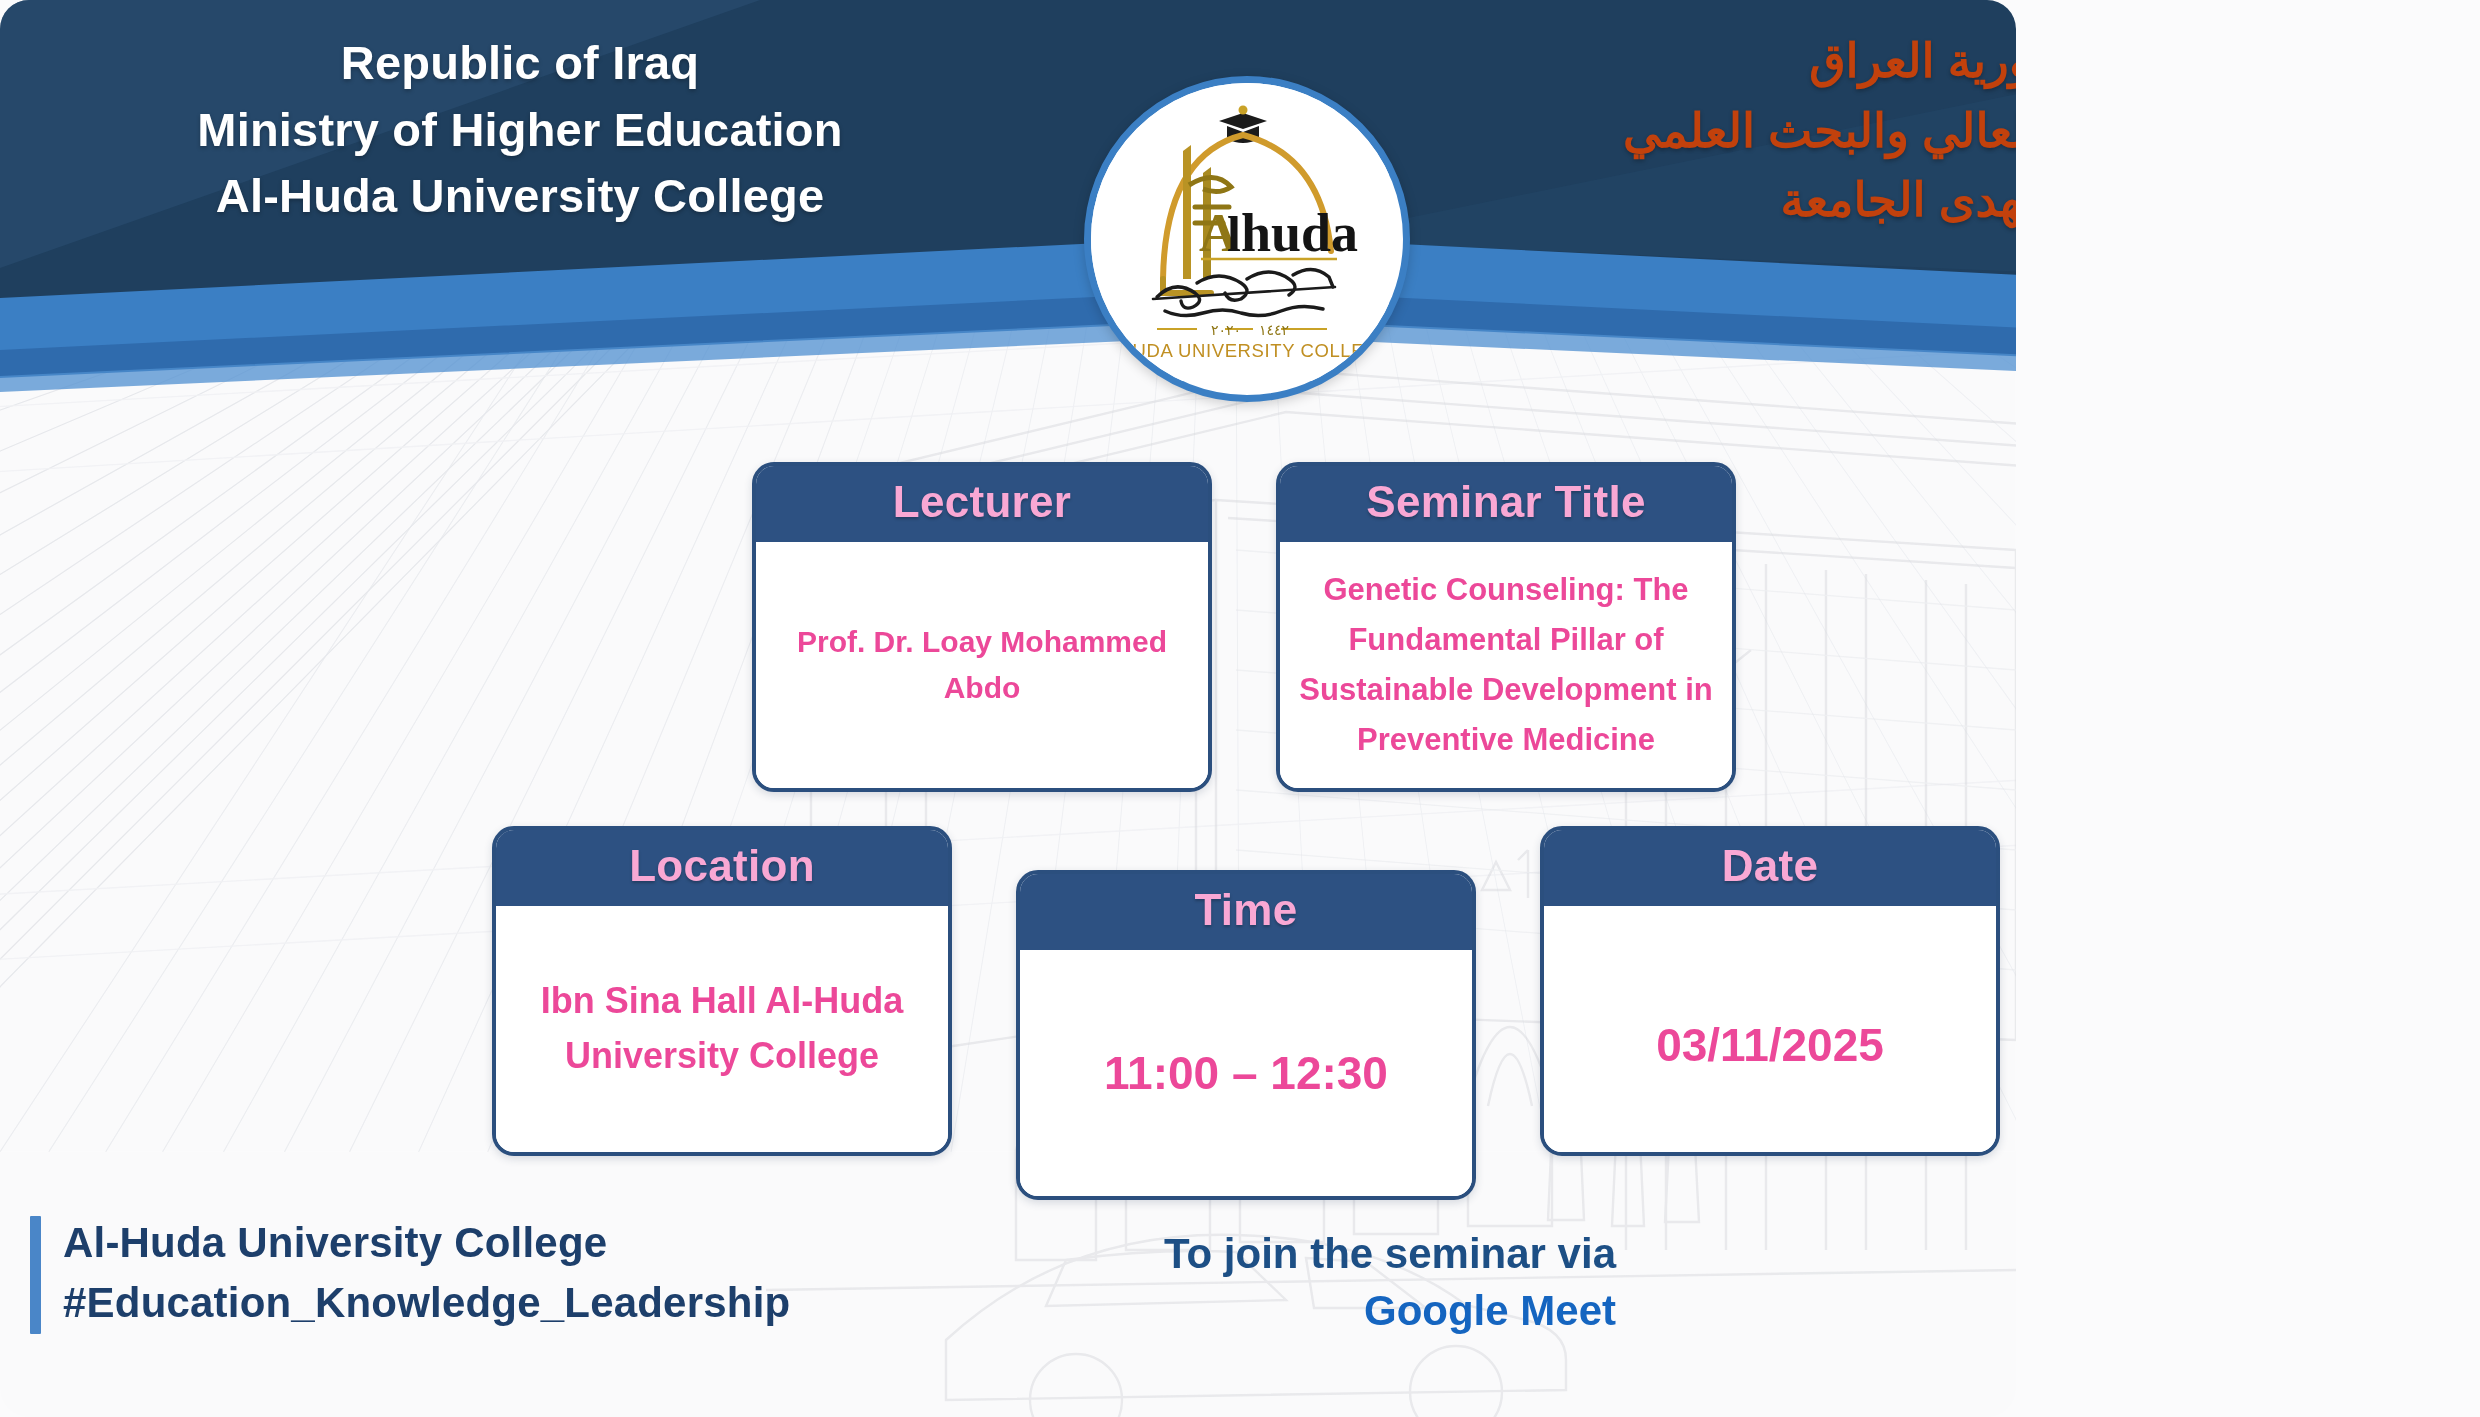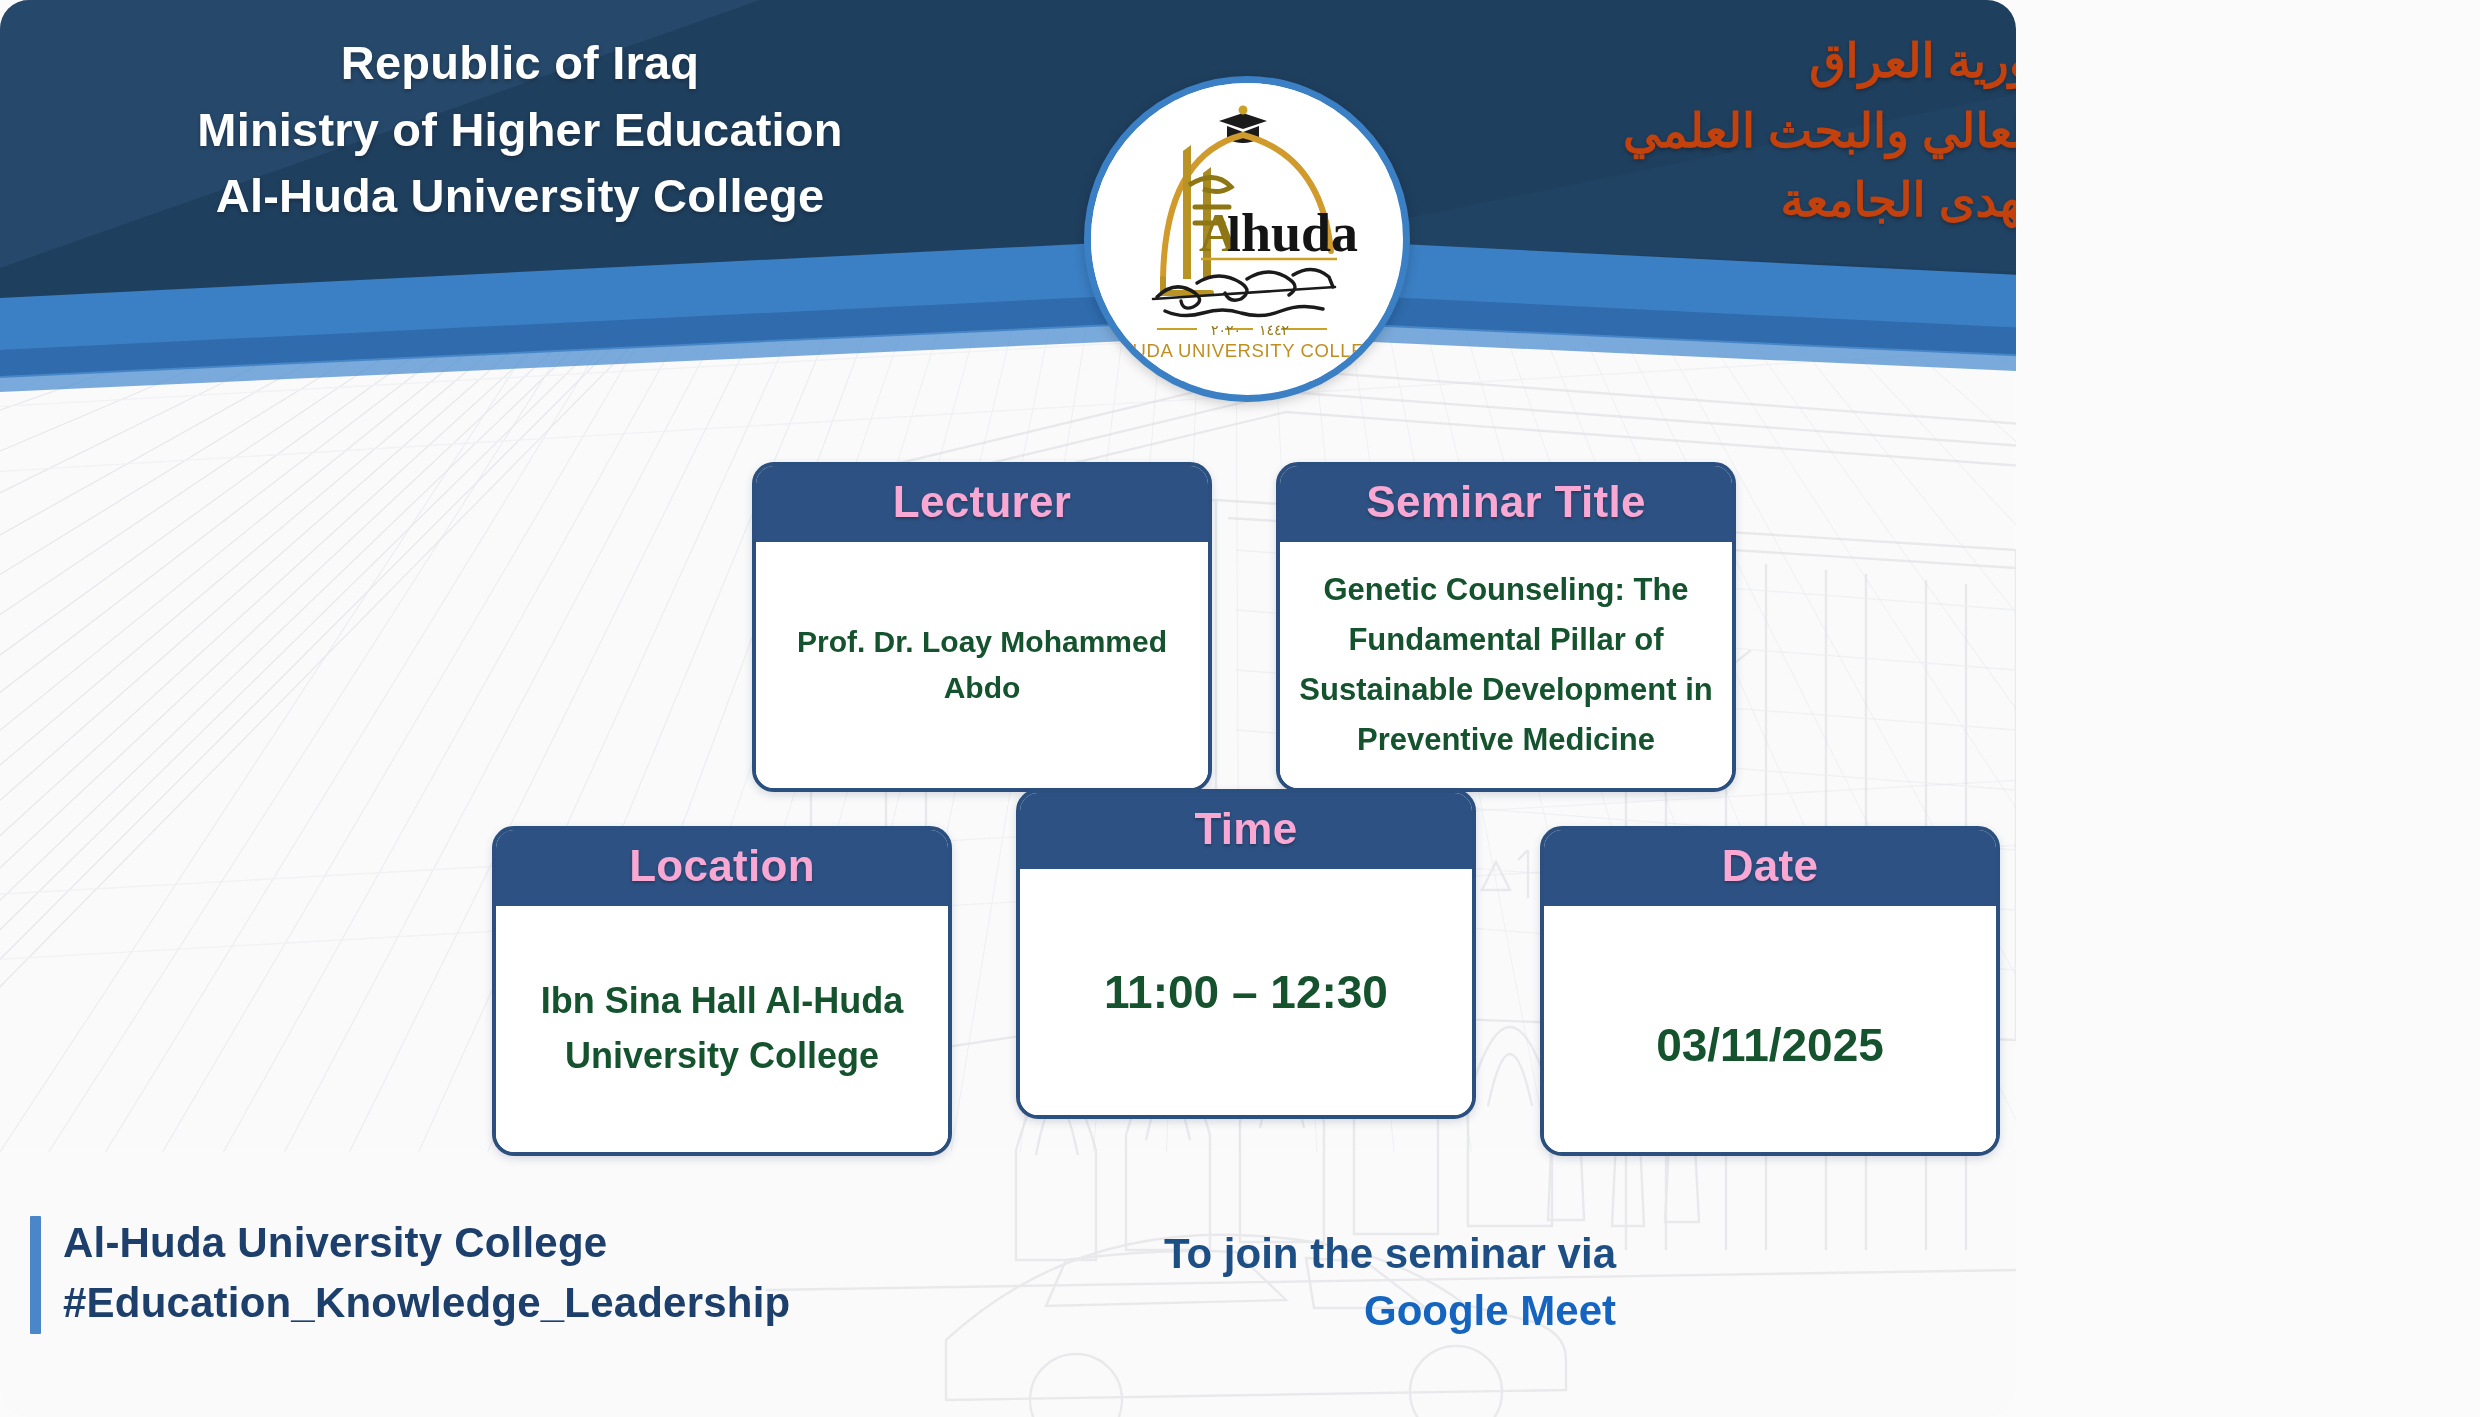--- a/index.html
+++ b/index.html
@@ -63,35 +63,35 @@
     background:#2d5182;color:#f9a8d4;
     font-weight:bold;text-align:center;
     font-size:44px;line-height:1.0;
     padding:14px 8px 18px 8px;
     letter-spacing:.3px;
     text-shadow:0 2px 3px rgba(0,0,0,.25);
     flex:0 0 auto;
   }
   .card-body{
     flex:1 1 auto;display:flex;align-items:center;justify-content:center;
-    text-align:center;color:#14532d;font-weight:bold;
+    text-align:center;color:#ec4899;font-weight:bold;
     padding:10px 16px;background:#ffffff;
   }
   .card-body .txt{width:100%;}
 
   #card-lecturer{left:752px;top:462px;width:452px;height:322px;}
   #card-lecturer .card-body{font-size:30px;line-height:1.52;}
 
   #card-seminar{left:1276px;top:462px;width:452px;height:322px;}
   #card-seminar .card-body{font-size:31px;line-height:1.62;}
 
   #card-location{left:492px;top:826px;width:452px;height:322px;}
   #card-location .card-body{font-size:36px;line-height:1.52;}
 
-  #card-time{left:1016px;top:789px;width:452px;height:322px;}
+  #card-time{left:1016px;top:870px;width:452px;height:322px;}
   #card-time .card-body{font-size:46px;line-height:1.4;}
 
   #card-date{left:1540px;top:826px;width:452px;height:322px;gap:32px;}
   #card-date .card-body{font-size:46px;line-height:1.4;}
 
   
   .footer-left{position:absolute;left:30px;top:1216px;z-index:7;display:flex;gap:22px;}
   .accent-bar{width:11px;height:118px;background:#4a86c8;border-radius:1px;flex:0 0 auto;}
   .footer-left .lines{padding-top:2px;}
   .footer-left .l1{

